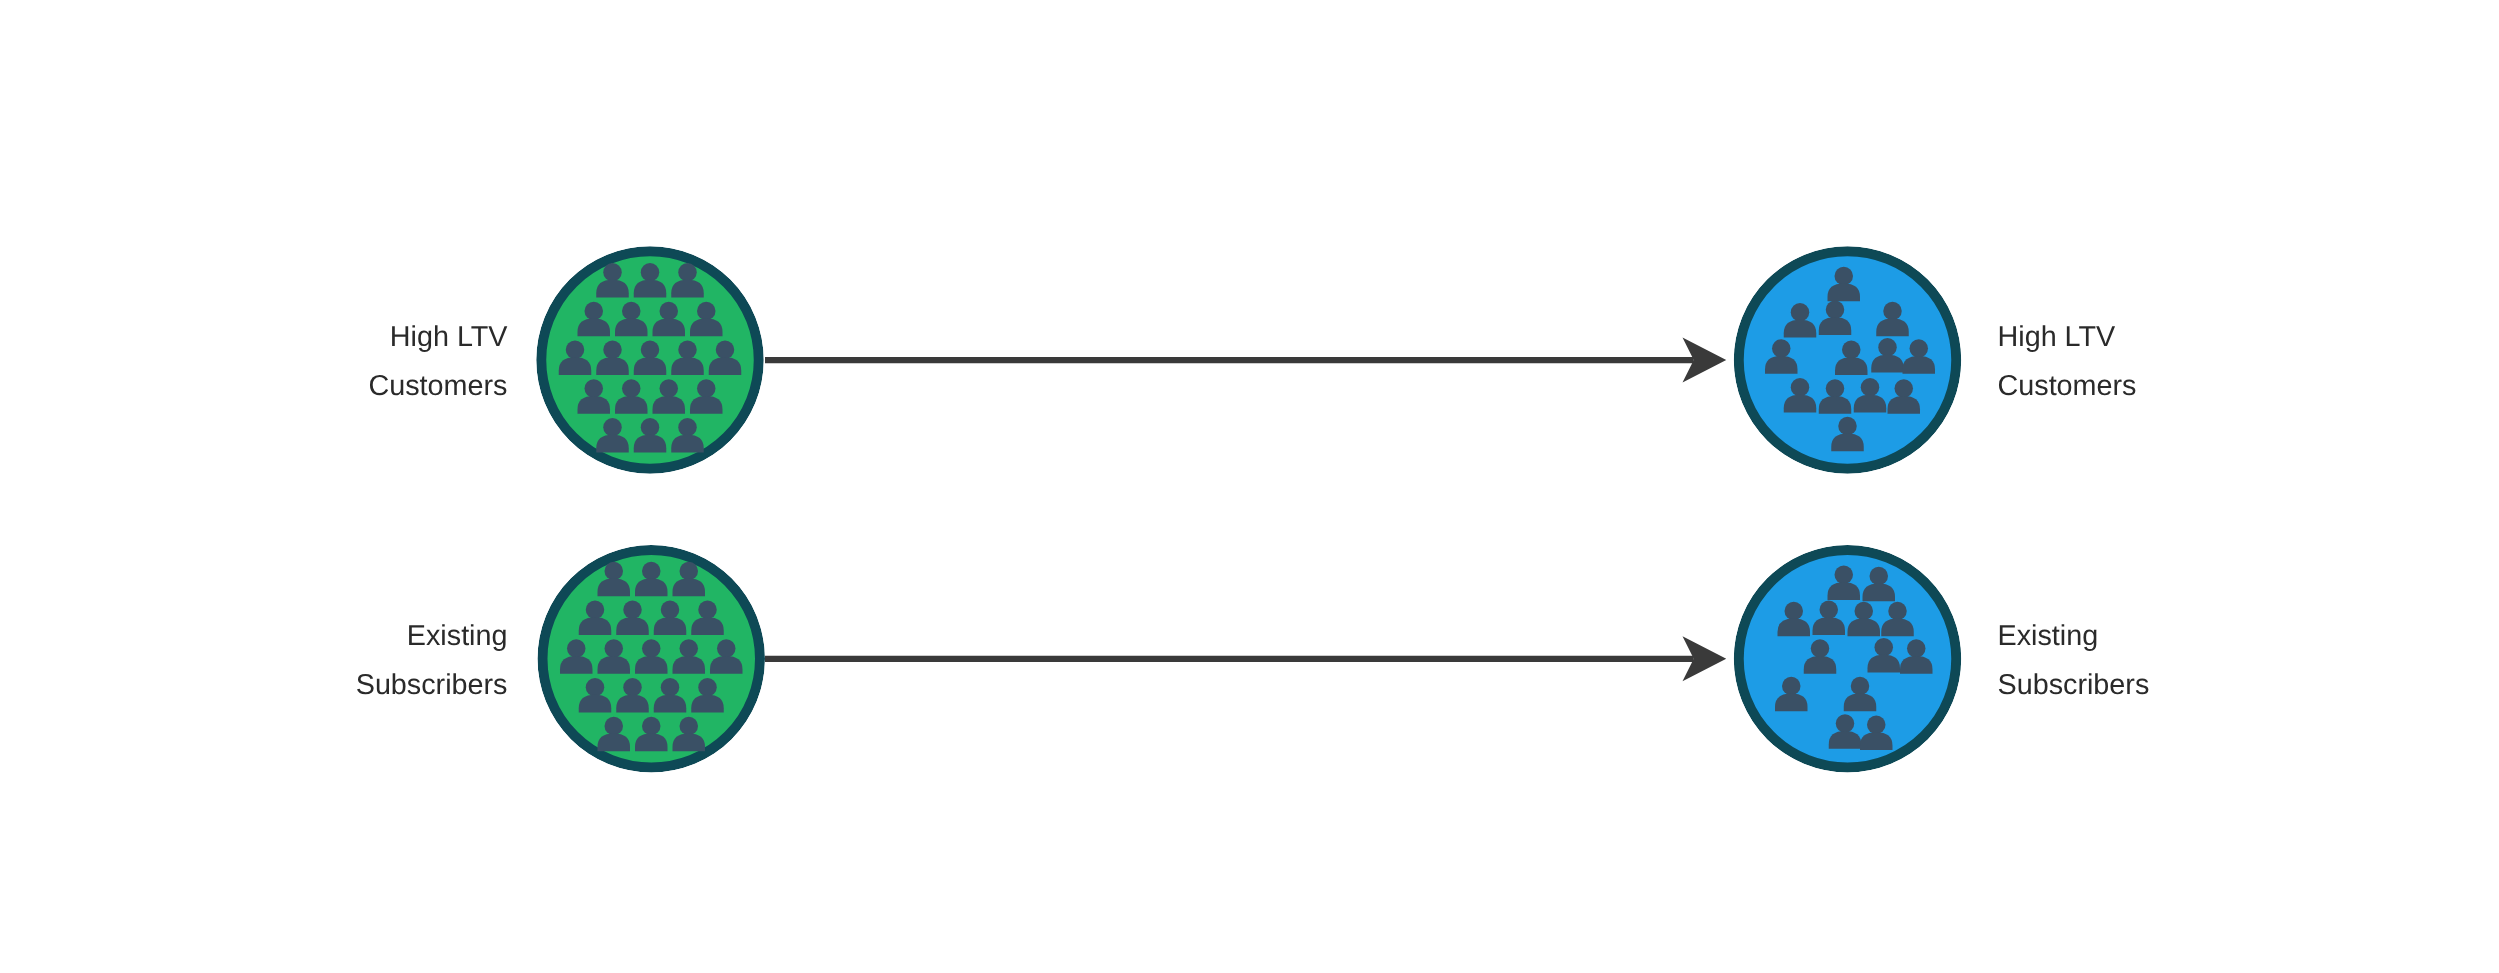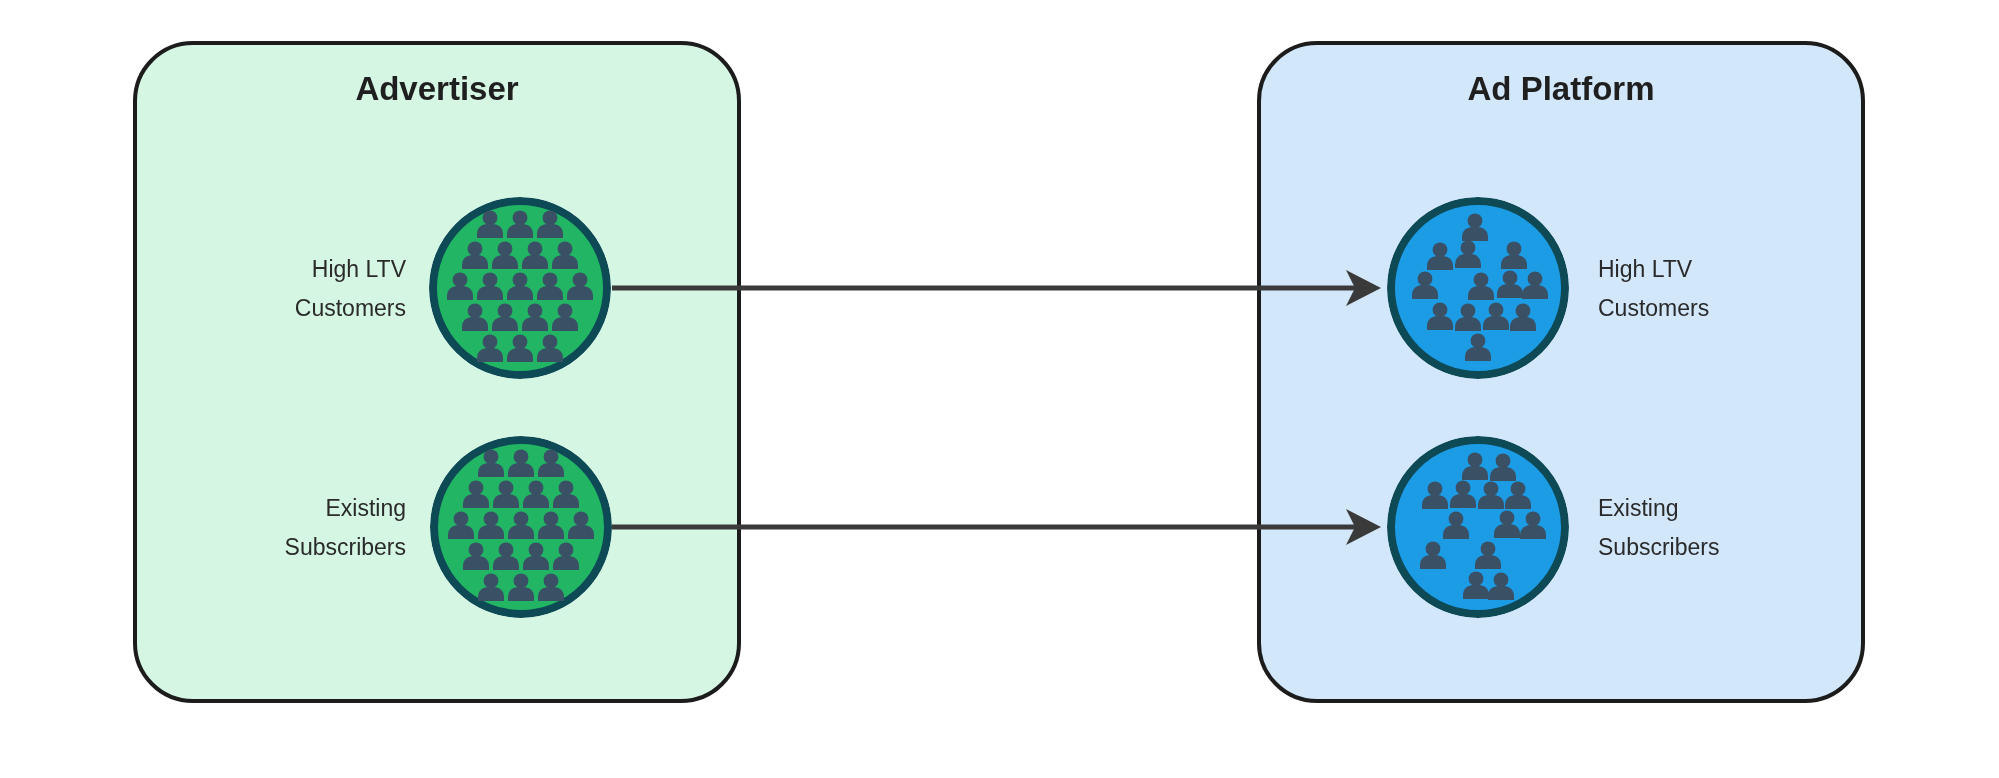--- a/index.html
+++ b/index.html
@@ -54,27 +54,21 @@
   .lbl-adv-0  { left: 130px;  top: 250px; width: 276px; text-align: right; }
   .lbl-adv-1  { left: 130px;  top: 489px; width: 276px; text-align: right; }
   .lbl-plat-0 { left: 1598px; top: 250px; width: 280px; text-align: left; }
   .lbl-plat-1 { left: 1598px; top: 489px; width: 280px; text-align: left; }
 </style>
 </head>
 <body>
 
 <div class="canvas">
 
-  <div class="box advertiser">
-    <div class="box-title">Advertiser</div>
-  </div>
 
-  <div class="box platform">
-    <div class="box-title">Ad Platform</div>
-  </div>
 
   <svg class="flow-overlay" viewBox="0 0 1999 778" xmlns="http://www.w3.org/2000/svg">
     <defs>
       <g id="person-glyph">
         <circle cx="0" cy="-8.2" r="7.4"></circle>
         <path d="M -13,12 L -13,8.5 Q -13,-2.2 0,-2.2 Q 13,-2.2 13,8.5 L 13,12 Z"></path>
       </g>
       <clipPath id="audience-clip" clipPathUnits="userSpaceOnUse">
         <circle cx="0" cy="0" r="91"></circle>
       </clipPath>

